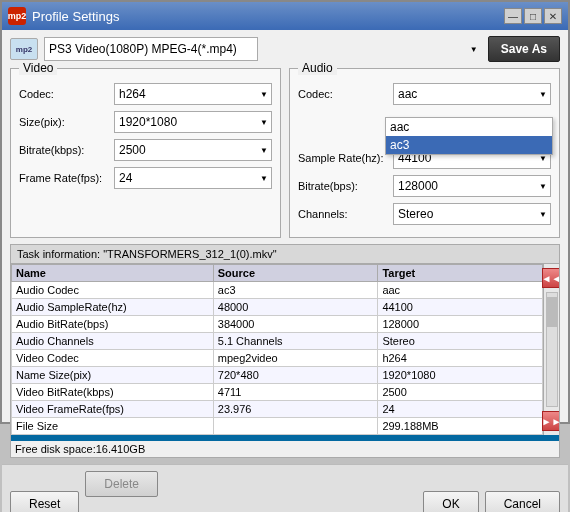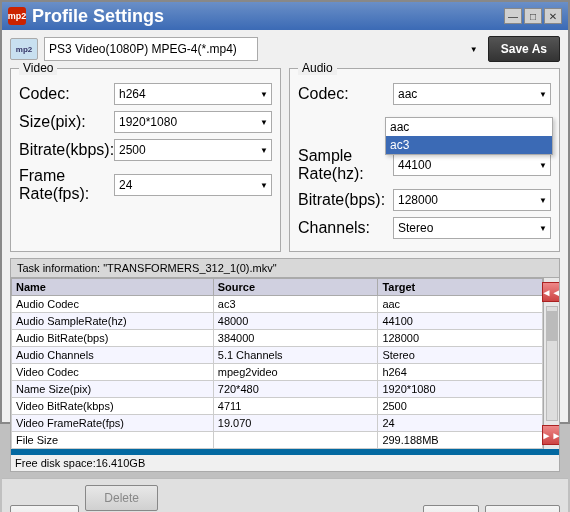--- a/index.html
+++ b/index.html
@@ -37,22 +37,22 @@
       display: flex;
       align-items: center;
       justify-content: center;
       font-size: 9px;
       color: white;
       font-weight: bold;
       flex-shrink: 0;
     }
     .title-text {
       flex: 1;
-      font-size: 18px;
-      font-weight: bold;
+      font-size: 13px;
+      font-weight: normal;
     }
     .title-controls {
       display: flex;
       gap: 2px;
     }
     .title-btn {
       width: 18px;
       height: 16px;
       background: #d0d0d0;
       border: 1px solid #888;
@@ -144,21 +144,21 @@
       padding: 0 4px;
       font-size: 12px;
     }
     .form-row {
       display: flex;
       align-items: center;
       margin-bottom: 6px;
     }
     .form-label {
       width: 95px;
-      font-size: 16px;
+      font-size: 11px;
     }
     .form-select-wrapper {
       position: relative;
       flex: 1;
     }
     .form-select-wrapper::after {
       content: '▼';
       position: absolute;
       right: 4px;
       top: 50%;
@@ -492,21 +492,21 @@
                   <td>720*480</td>
                   <td>1920*1080</td>
                 </tr>
                 <tr>
                   <td>Video BitRate(kbps)</td>
                   <td>4711</td>
                   <td>2500</td>
                 </tr>
                 <tr>
                   <td>Video FrameRate(fps)</td>
-                  <td>19.070</td>
+                  <td>23.976</td>
                   <td>24</td>
                 </tr>
                 <tr>
                   <td>File Size</td>
                   <td></td>
                   <td>299.188MB</td>
                 </tr>
               </tbody>
           </table>
         </div>

